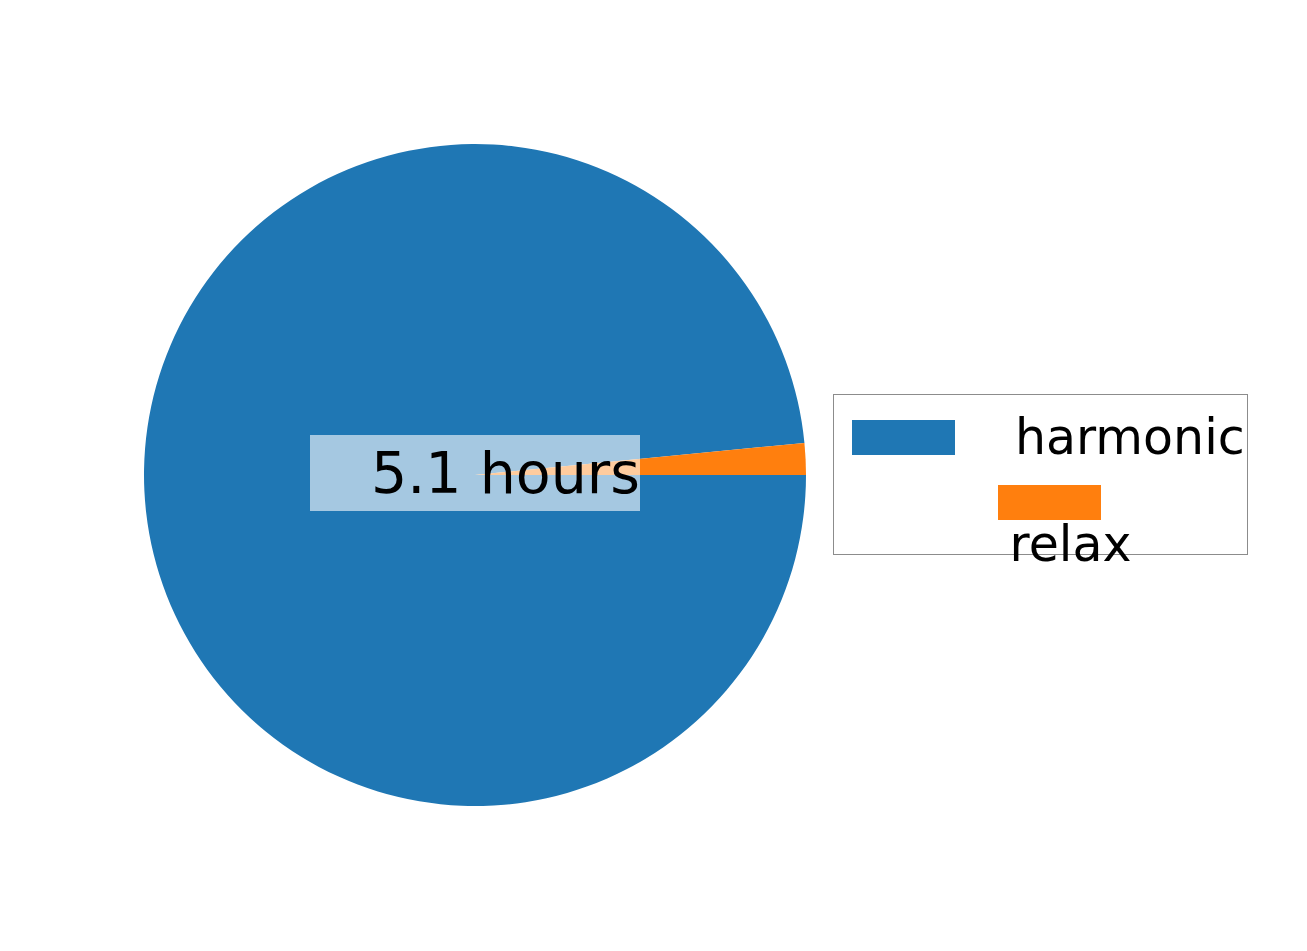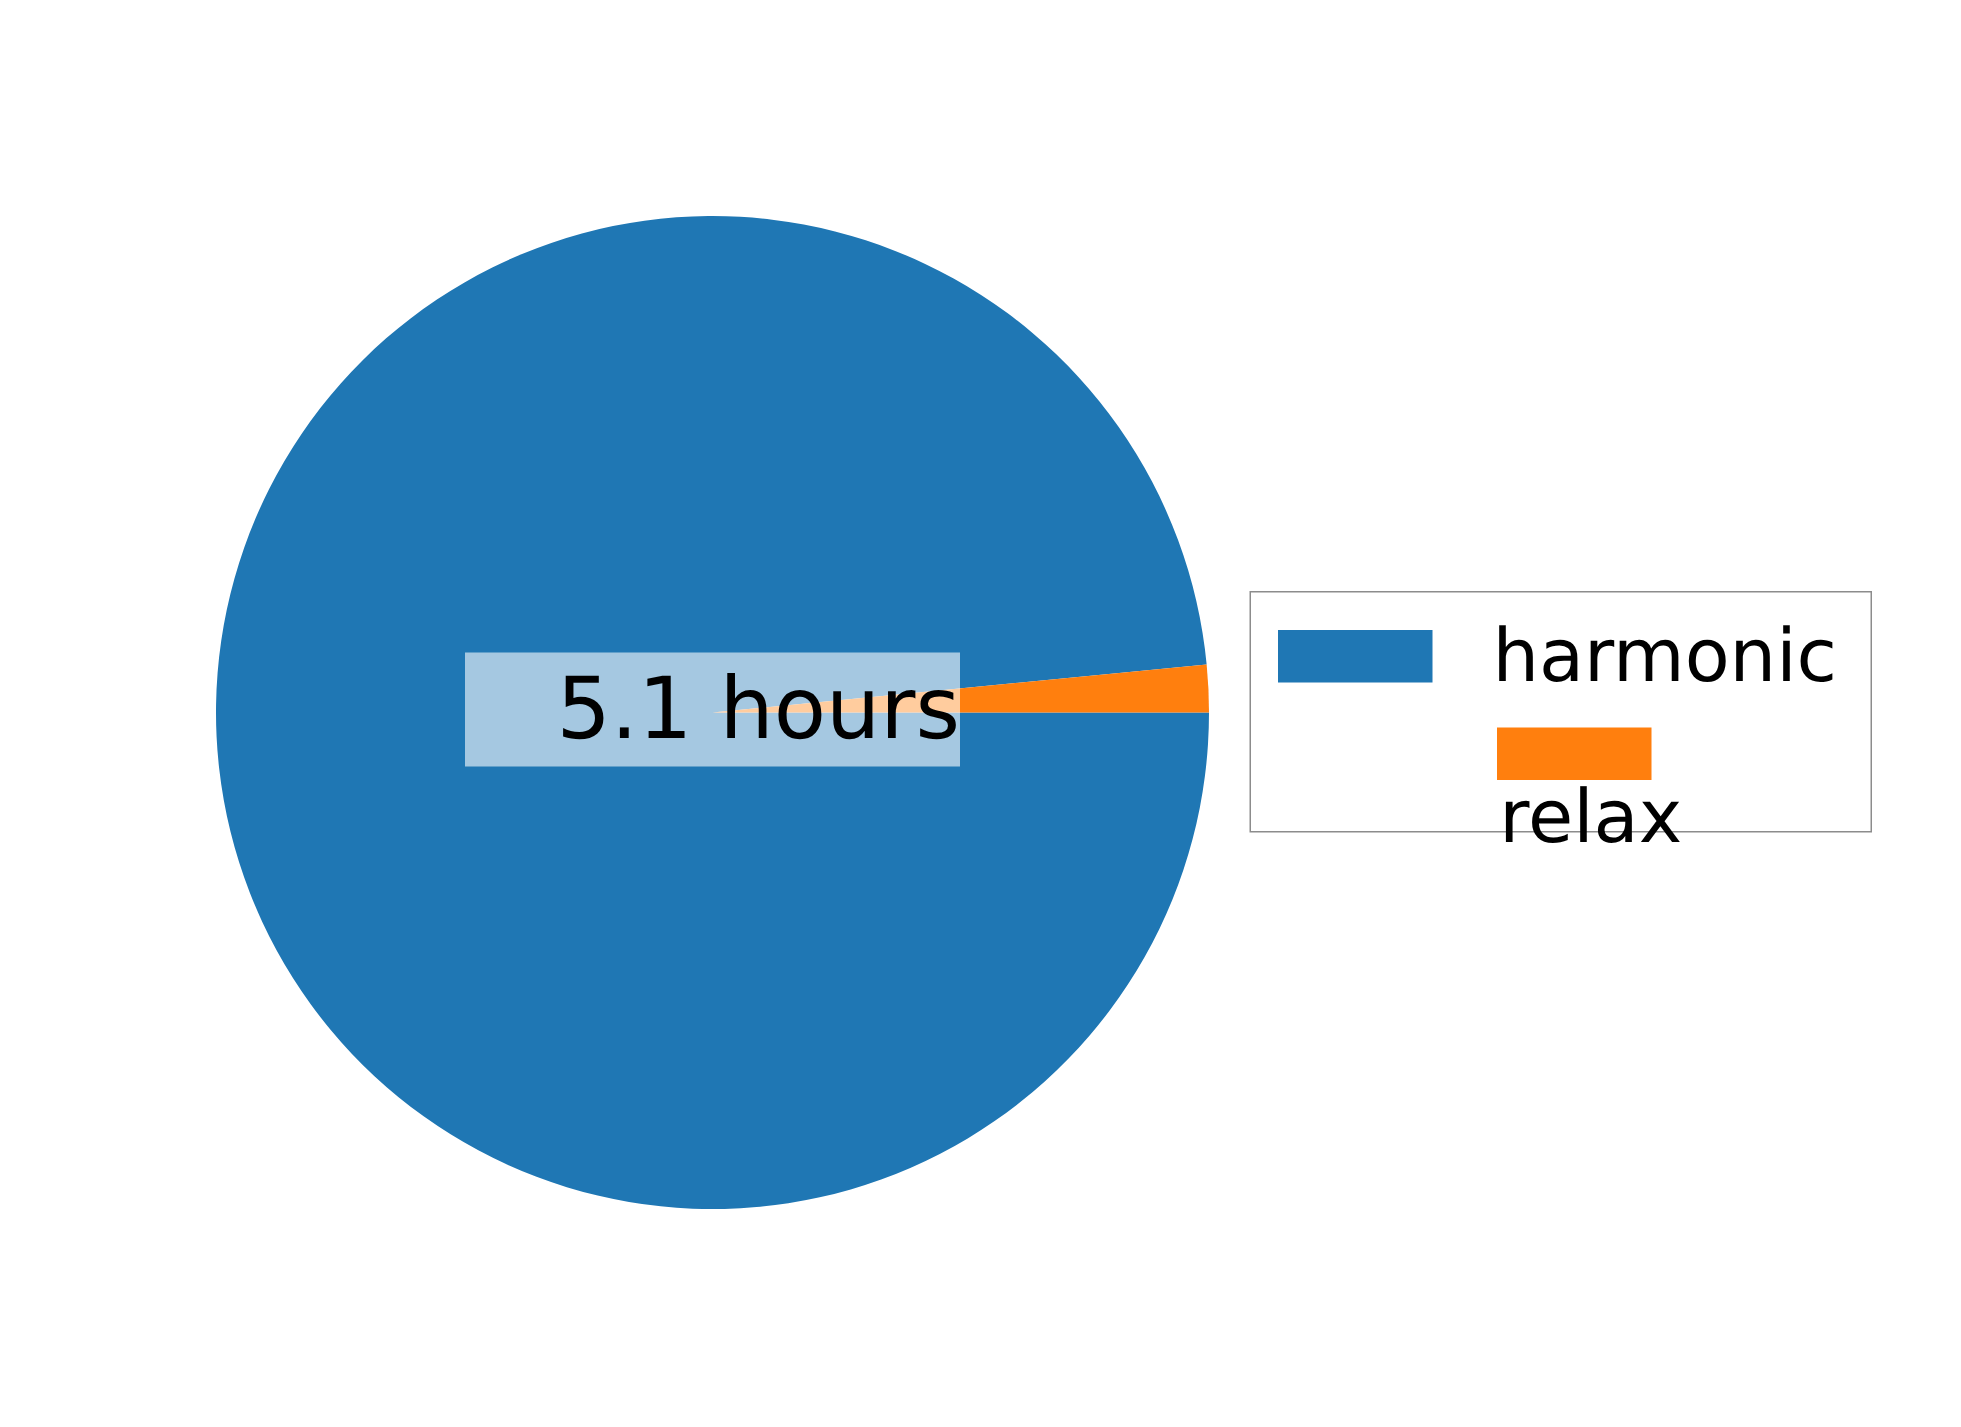--- a/index.html
+++ b/index.html
@@ -67,21 +67,21 @@
   }
   .legend-row.row-0 { top: 18px; }
   .legend-row.row-1 { top: 90px; flex-direction: column; }
   .legend-swatch {
     margin-left: 18px;
     width: 103px;
     height: 35px;
     flex: 0 0 auto;
   }
   .legend-text {
-    margin-left: 40px;
+    margin-left: 60px;
     font-family: "DejaVu Sans", sans-serif;
     font-size: 49px;
     line-height: 1;
     color: #000000;
     white-space: nowrap;
   }
 </style>
 </head>
 <body>
 

